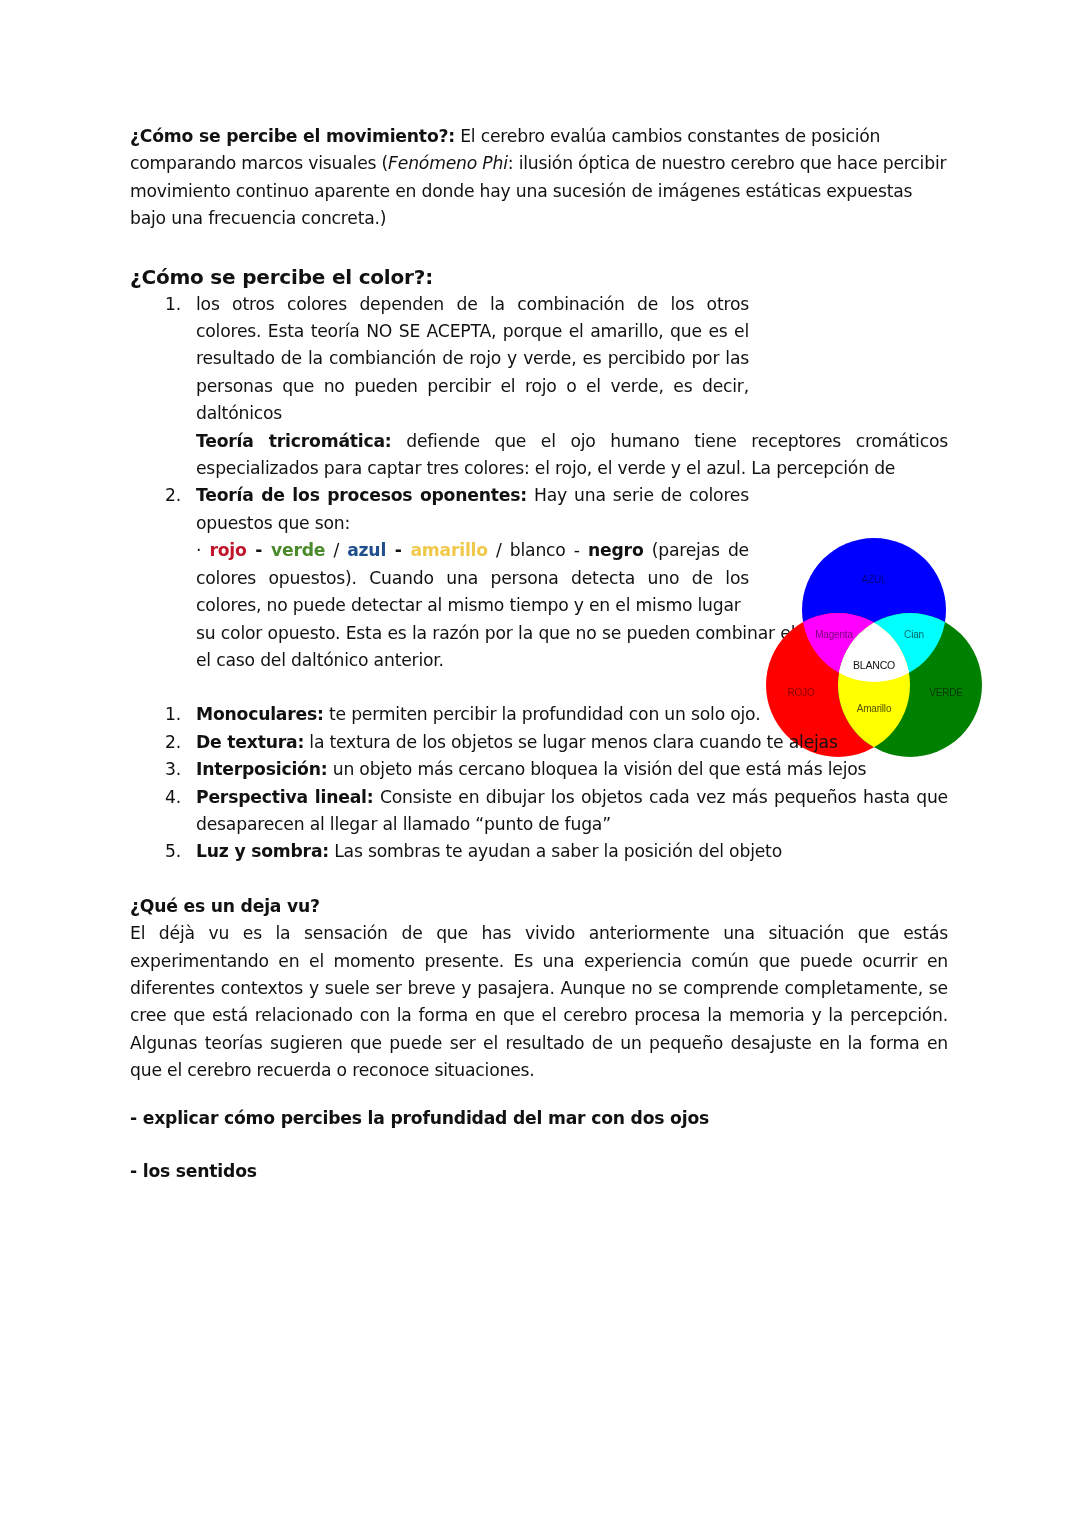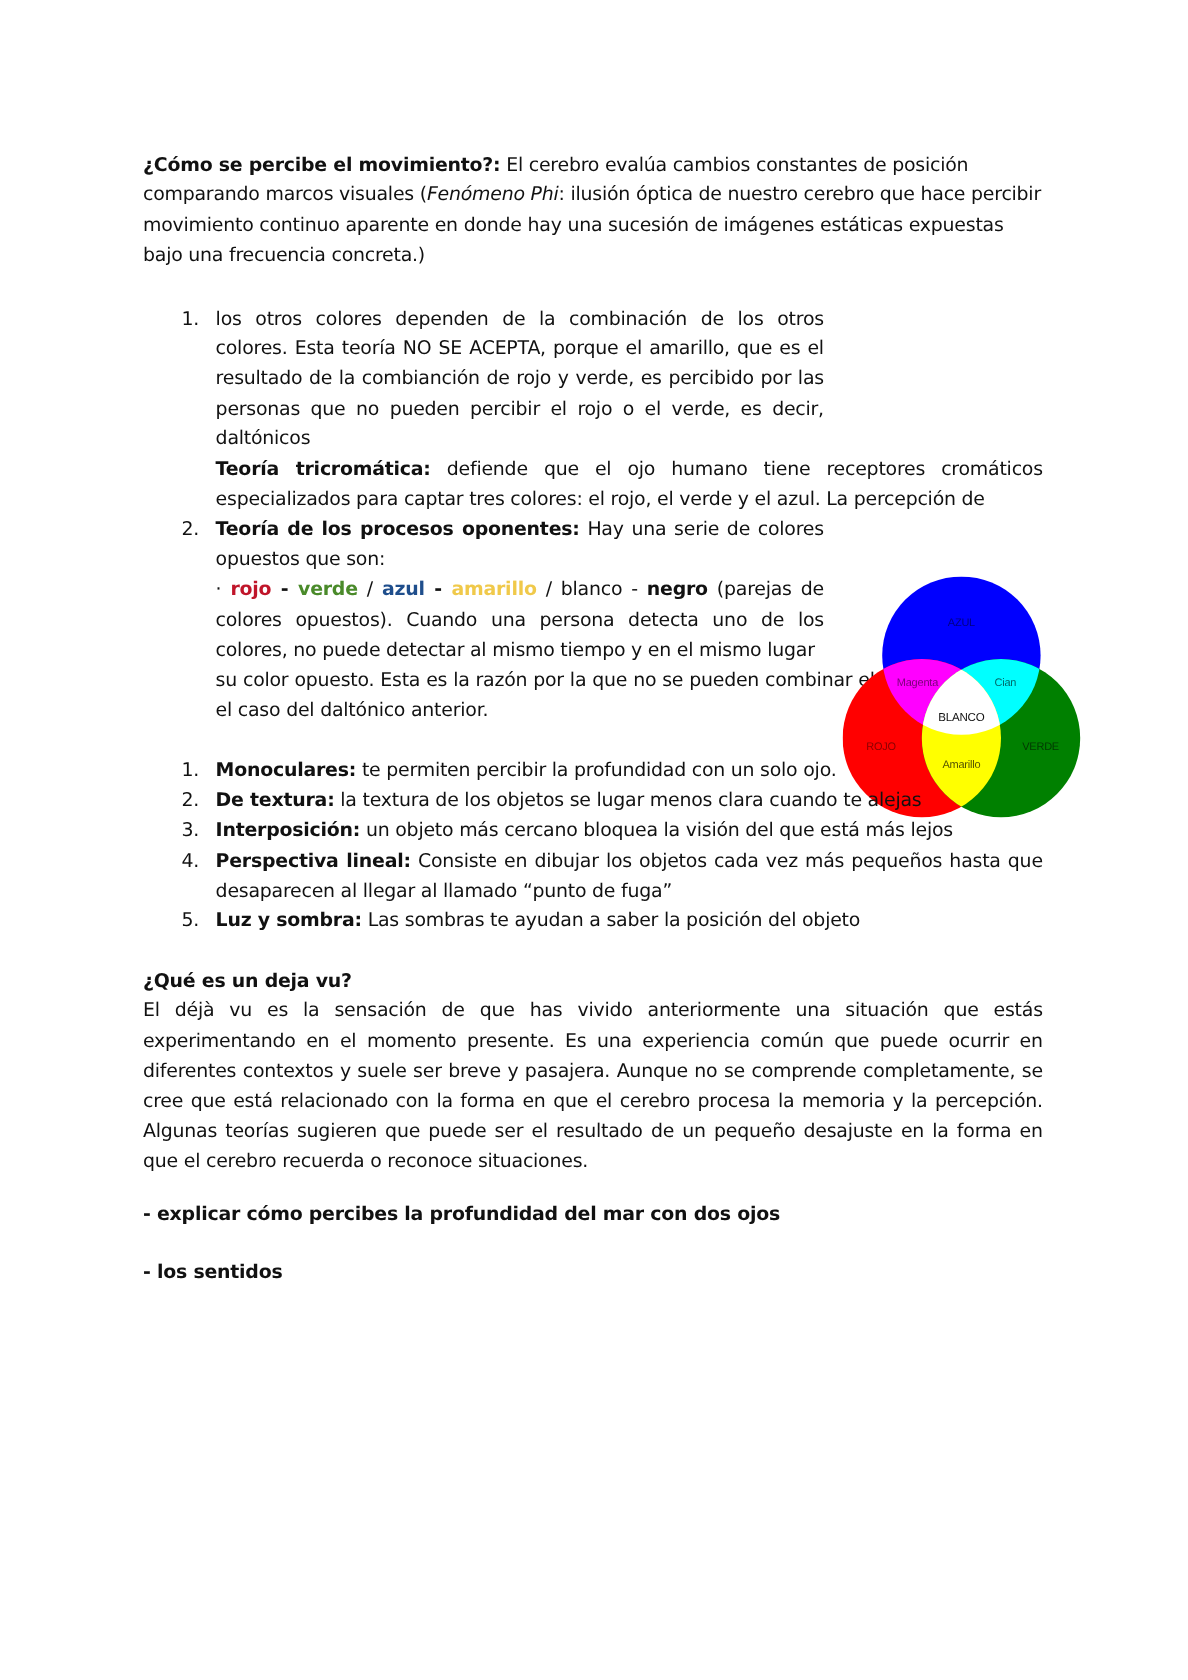--- a/index.html
+++ b/index.html
@@ -11,21 +11,21 @@
       width: 1080px;
       height: 1527px;
       position: relative;
       overflow: hidden;
       font-family: "DejaVu Sans", sans-serif;
       color: #111111;
     }
     .page {
       position: absolute;
       left: 130px;
-      top: 137px;
+      top: 123px;
       width: 818px;
       font-size: 17.2px;
       line-height: 27.4px;
       letter-spacing: -0.2px;
     }
     p { margin: 0; }
     b { font-weight: bold; }
     .just { text-align: justify; }
     .section-movement { margin-bottom: 30px; }
     .h-color {
@@ -72,20 +72,21 @@
     .todo { font-weight: bold; margin-top: 20px; }
     .todo2 { font-weight: bold; margin-top: 26px; }
   </style>
 </head>
 <body>
 
 <div class="page">
 
   <p class="section-movement"><b>¿Cómo se percibe el movimiento?:</b><span> El cerebro evalúa cambios constantes de posición comparando marcos visuales (</span><i>Fenómeno Phi</i><span>: ilusión óptica de nuestro cerebro que hace percibir movimiento continuo aparente en donde hay una sucesión de imágenes estáticas expuestas bajo una frecuencia concreta.)</span></p>
 
+  <p class="h-color">¿Cómo se percibe el color?:</p>
   <div class="color-list">
     <ol class="list">
       <li>
         <span class="num">1.</span>
         <p class="just wrap-block">los otros colores dependen de la combinación de los otros colores. Esta teoría NO SE ACEPTA, porque el amarillo, que es el resultado de la combianción de rojo y verde, es percibido por las personas que no pueden percibir el rojo o el verde, es decir, daltónicos</p>
         <p class="just" style="width:752px;"><b>Teoría tricromática:</b><span> defiende que el ojo humano tiene receptores cromáticos especializados  para captar tres colores: el rojo, el verde y el azul. La percepción de</span></p>
       </li>
       <li>
         <span class="num">2.</span>
         <p class="just wrap-block"><b>Teoría de los procesos oponentes:</b><span> Hay una serie de colores opuestos que son:</span></p>

